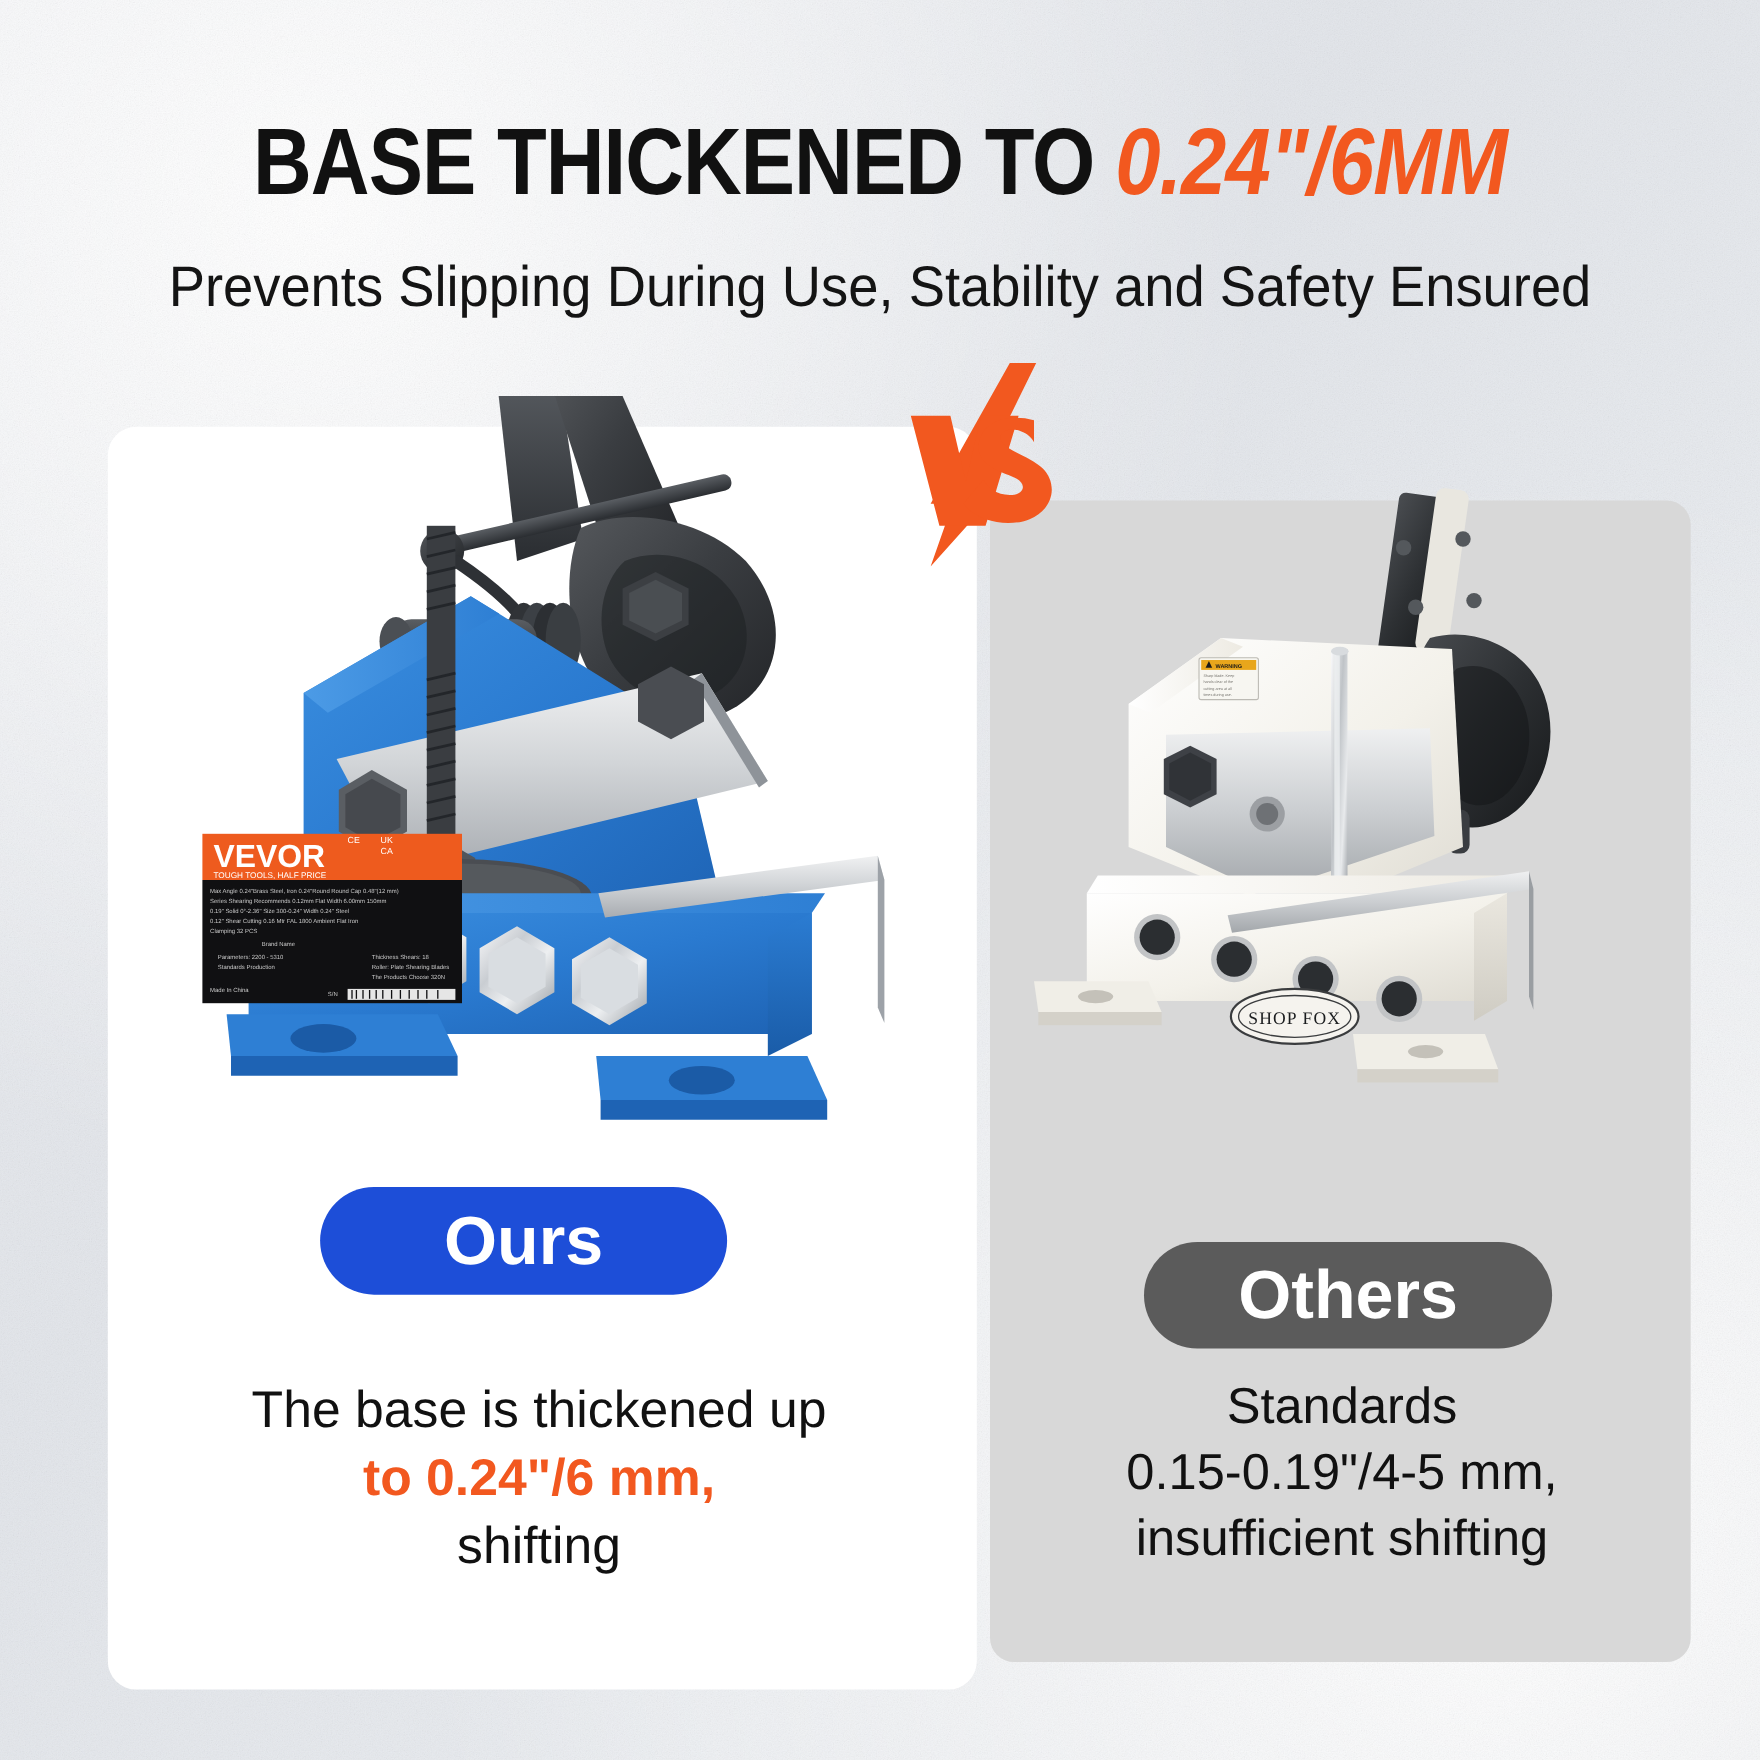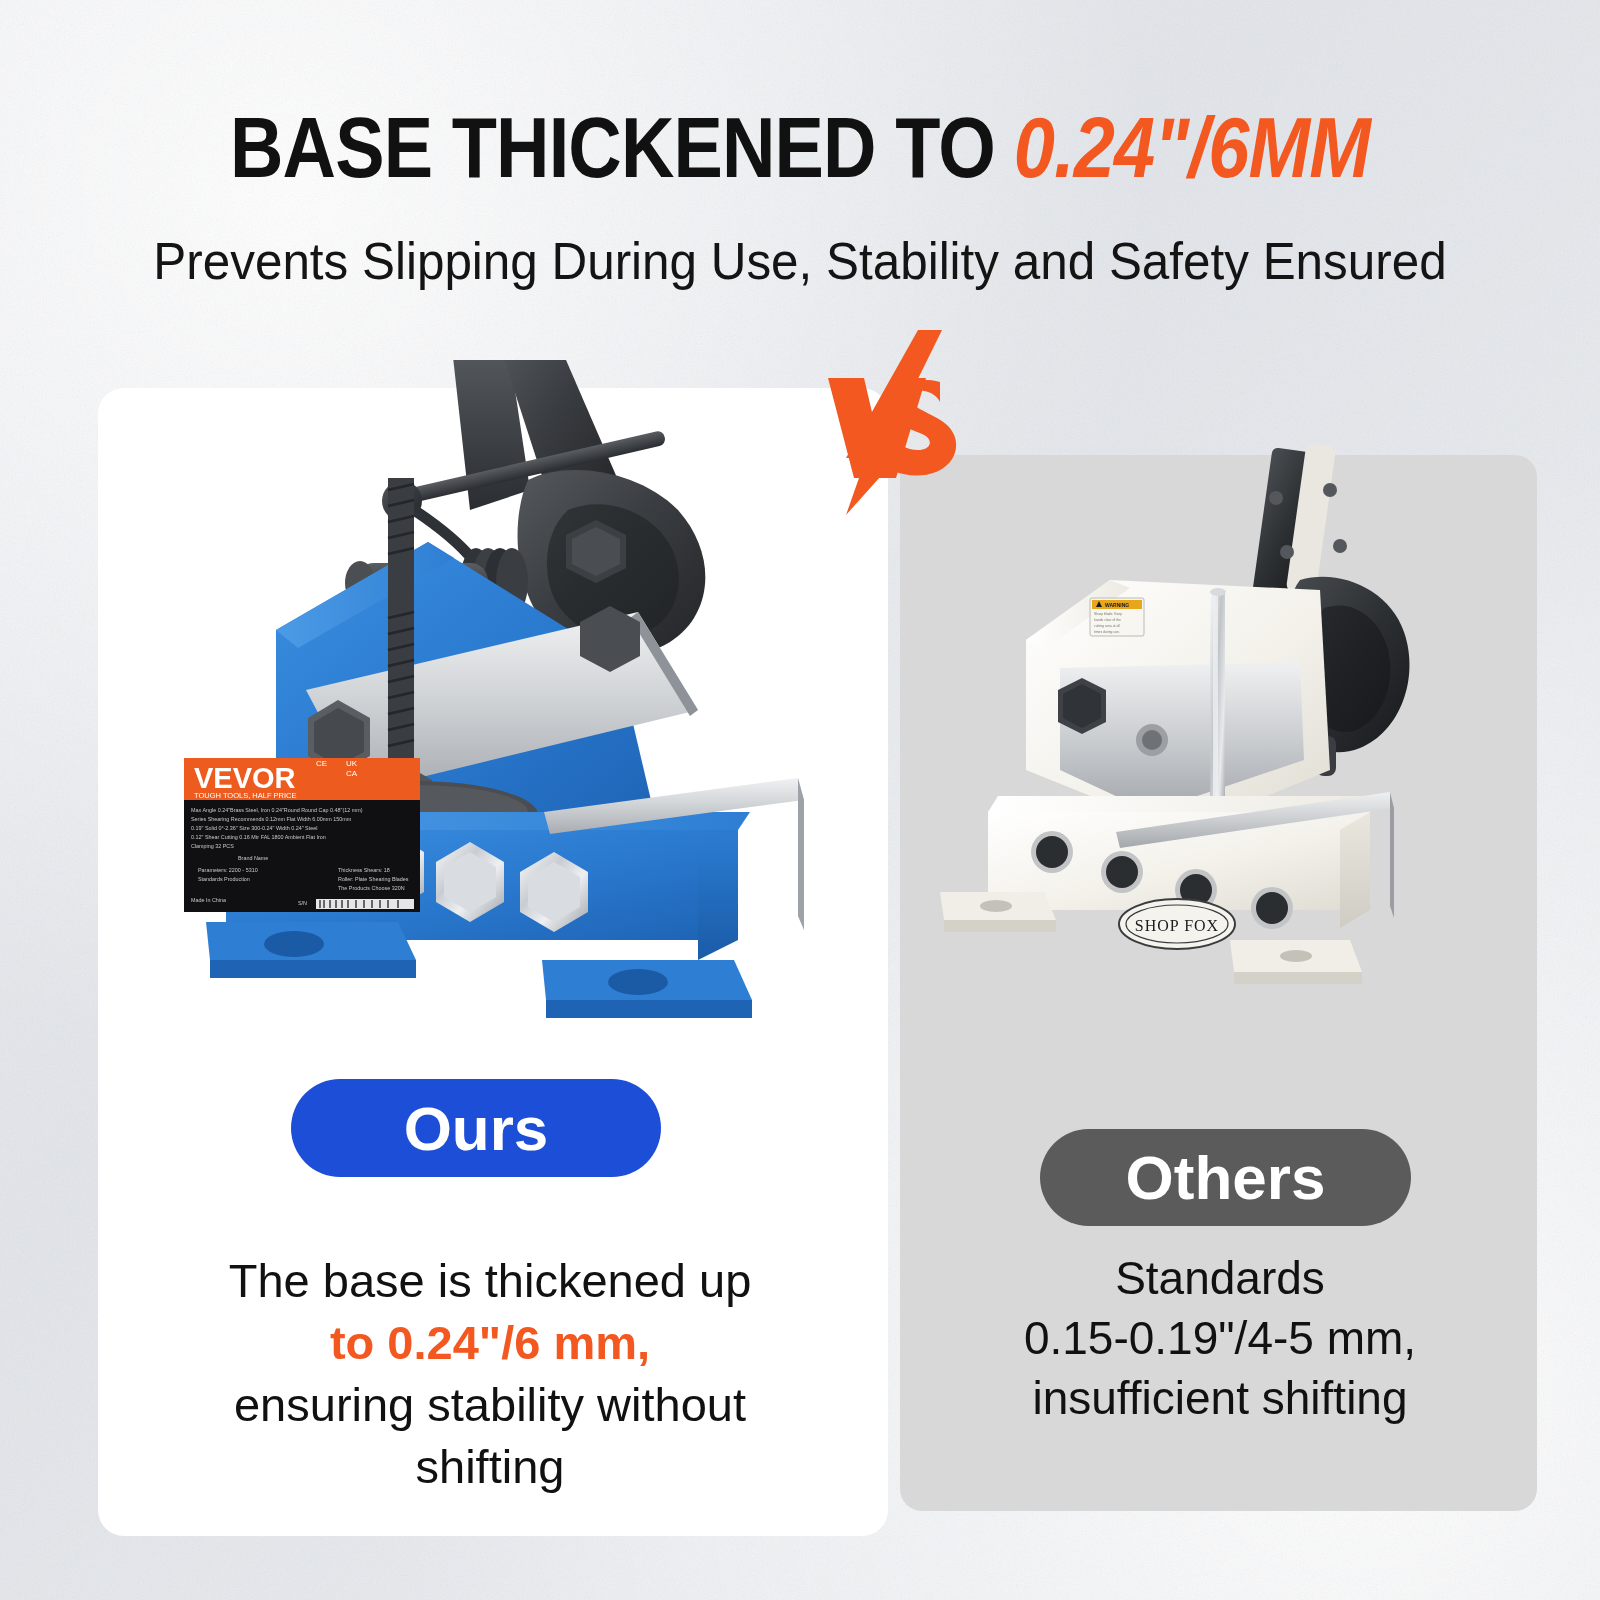--- a/index.html
+++ b/index.html
@@ -477,21 +477,20 @@
 <div class="pill" id="pill-ours">
   <span>Ours</span>
 </div>
 <div class="pill" id="pill-others">
   <span>Others</span>
 </div>
 
 <div class="caption" id="caption-ours">
   <div>The base is thickened up</div>
   <div class="hl">to 0.24"/6 mm,</div>
-  <div>ensuring stability without</div>
   <div>shifting</div>
 </div>
 
 <div class="caption" id="caption-others">
   <div>Standards</div>
   <div>0.15-0.19"/4-5 mm,</div>
   <div>insufficient shifting</div>
 </div>
 
 </body></html>

